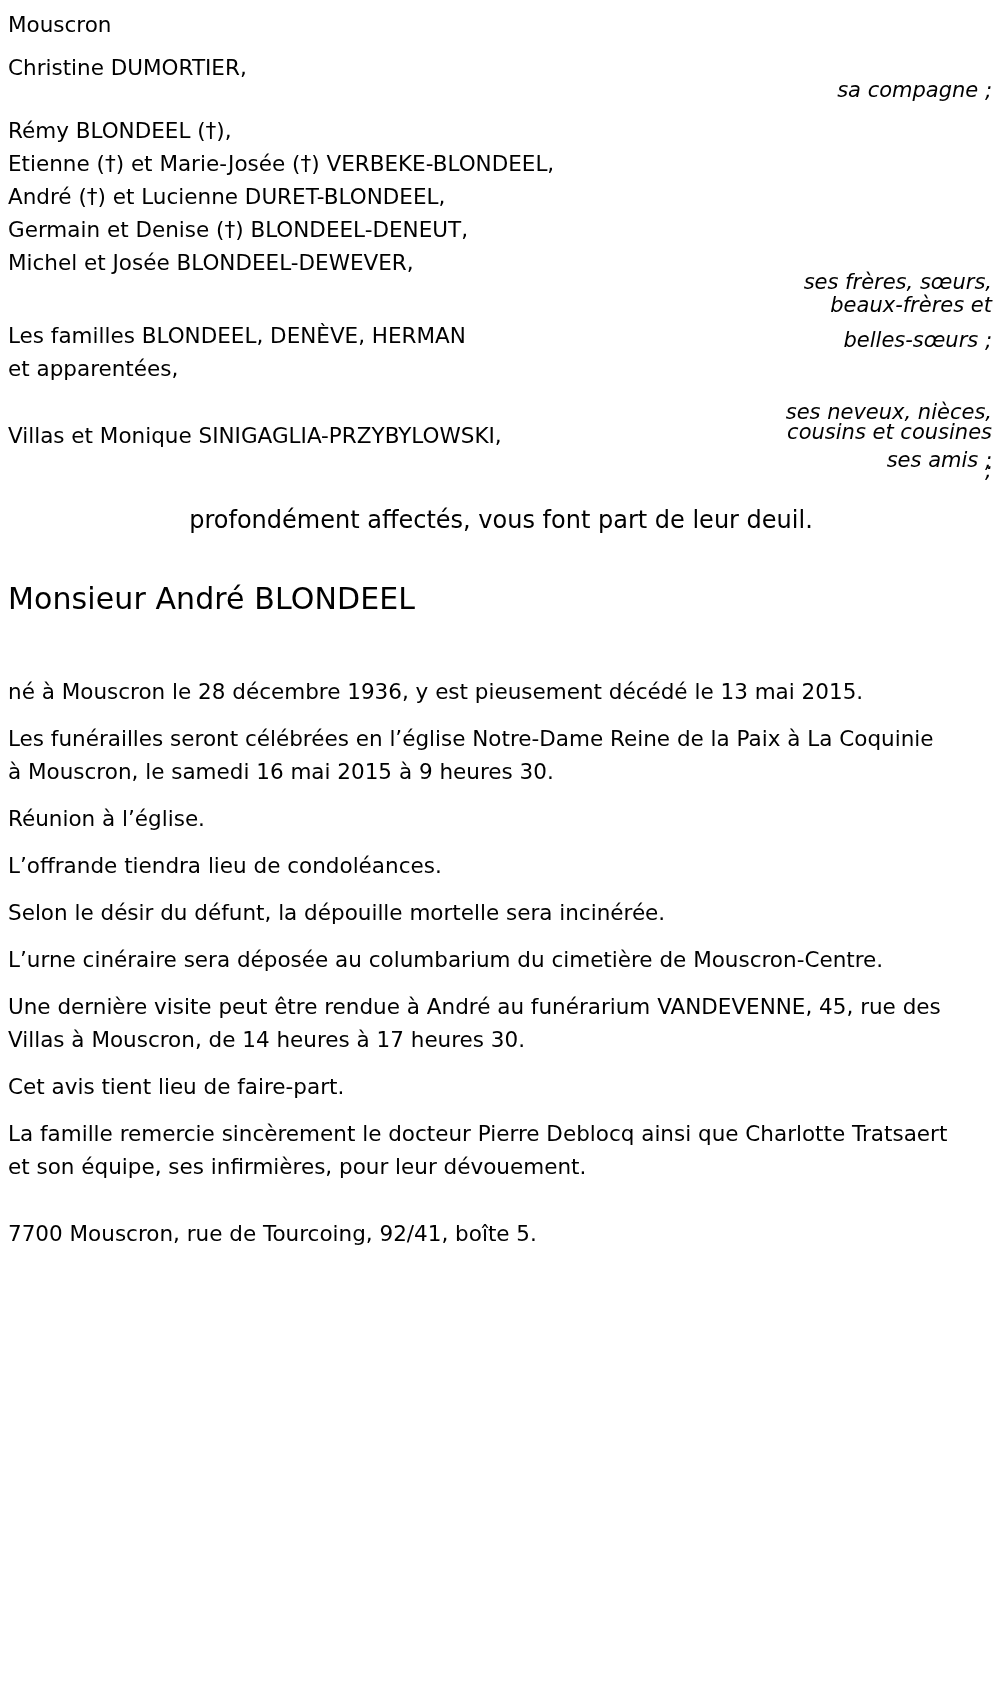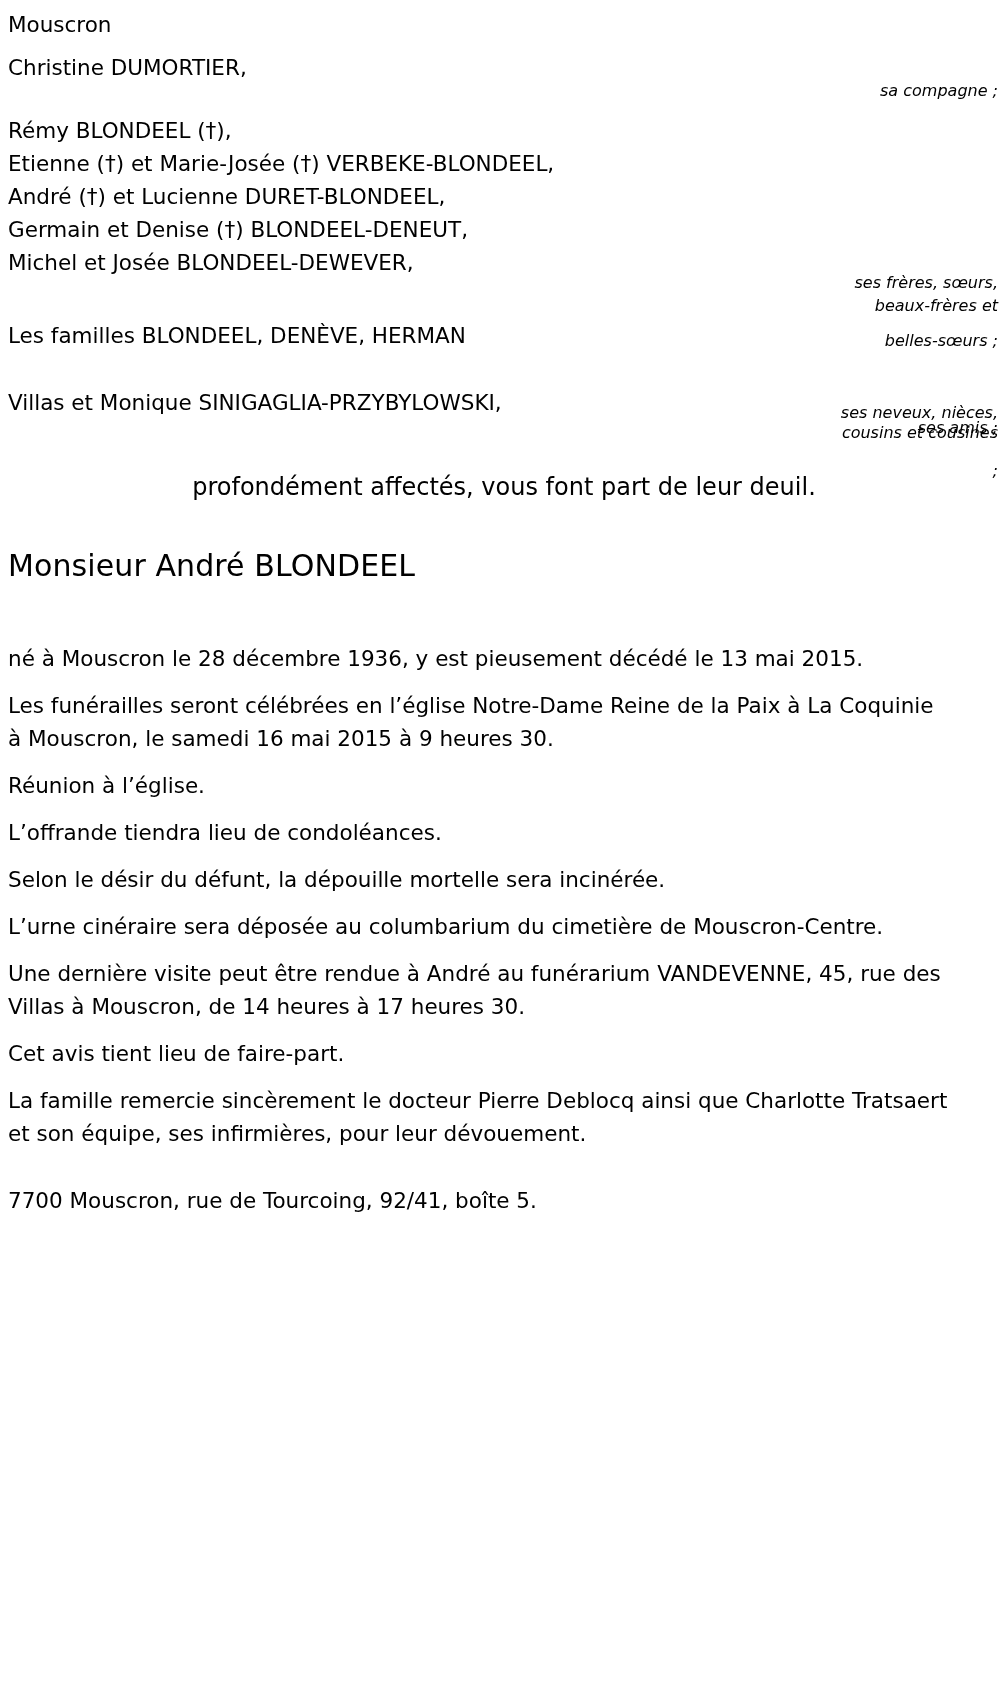--- a/index.html
+++ b/index.html
@@ -13,21 +13,21 @@
     height: 1686px;
     font-family: "DejaVu Sans", "Liberation Sans", sans-serif;
     color: #000000;
     -webkit-font-smoothing: antialiased;
   }
   .page {
     position: relative;
     width: 1000px;
     height: 1686px;
     box-sizing: border-box;
-    padding: 8px 0 0 8px;
+    padding: 8px 6px 0 8px;
     overflow: hidden;
   }
 
   
   .line {
     font-size: 21.5px;
     line-height: 33px;
     white-space: pre;
   }
   .para {
@@ -39,21 +39,21 @@
 
   
   .relblock {
     position: relative;
   }
   .rel {
     position: absolute;
     right: 2px;
     text-align: right;
     font-style: italic;
-    font-size: 16px;
+    font-size: 21px;
     line-height: 27px;
     white-space: pre-line;
   }
 
   
   .sp-10 { height: 10px; }
   .sp-14 { height: 14px; }
   .sp-26 { height: 26px; }
   .sp-30 { height: 30px; }
   .sp-34 { height: 34px; }
@@ -102,20 +102,21 @@
     <div class="line">Michel et Josée BLONDEEL-DEWEVER,</div>
     <div class="rel" style="top: 155px;">ses frères, sœurs,</div>
     <div class="rel" style="top: 178px;">beaux-frères et</div>
     <div class="rel" style="top: 213px;">belles-sœurs ;</div>
   </div>
 
   <div class="sp-40"></div>
 
   <div class="relblock group">
     <div class="line">Les familles BLONDEEL, DENÈVE, HERMAN</div>
+    <div class="line">et apparentées,</div>
     <div class="rel" style="top: 80px;">ses neveux, nièces,</div>
     <div class="rel" style="top: 100px;">cousins et cousines</div>
     <div class="rel" style="top: 138px;">;</div>
   </div>
 
   <div class="sp-34"></div>
 
   <div class="relblock group">
     <div class="line">Villas et Monique SINIGAGLIA-PRZYBYLOWSKI,</div>
     <div class="rel" style="top: 28px;">ses amis ;</div>

